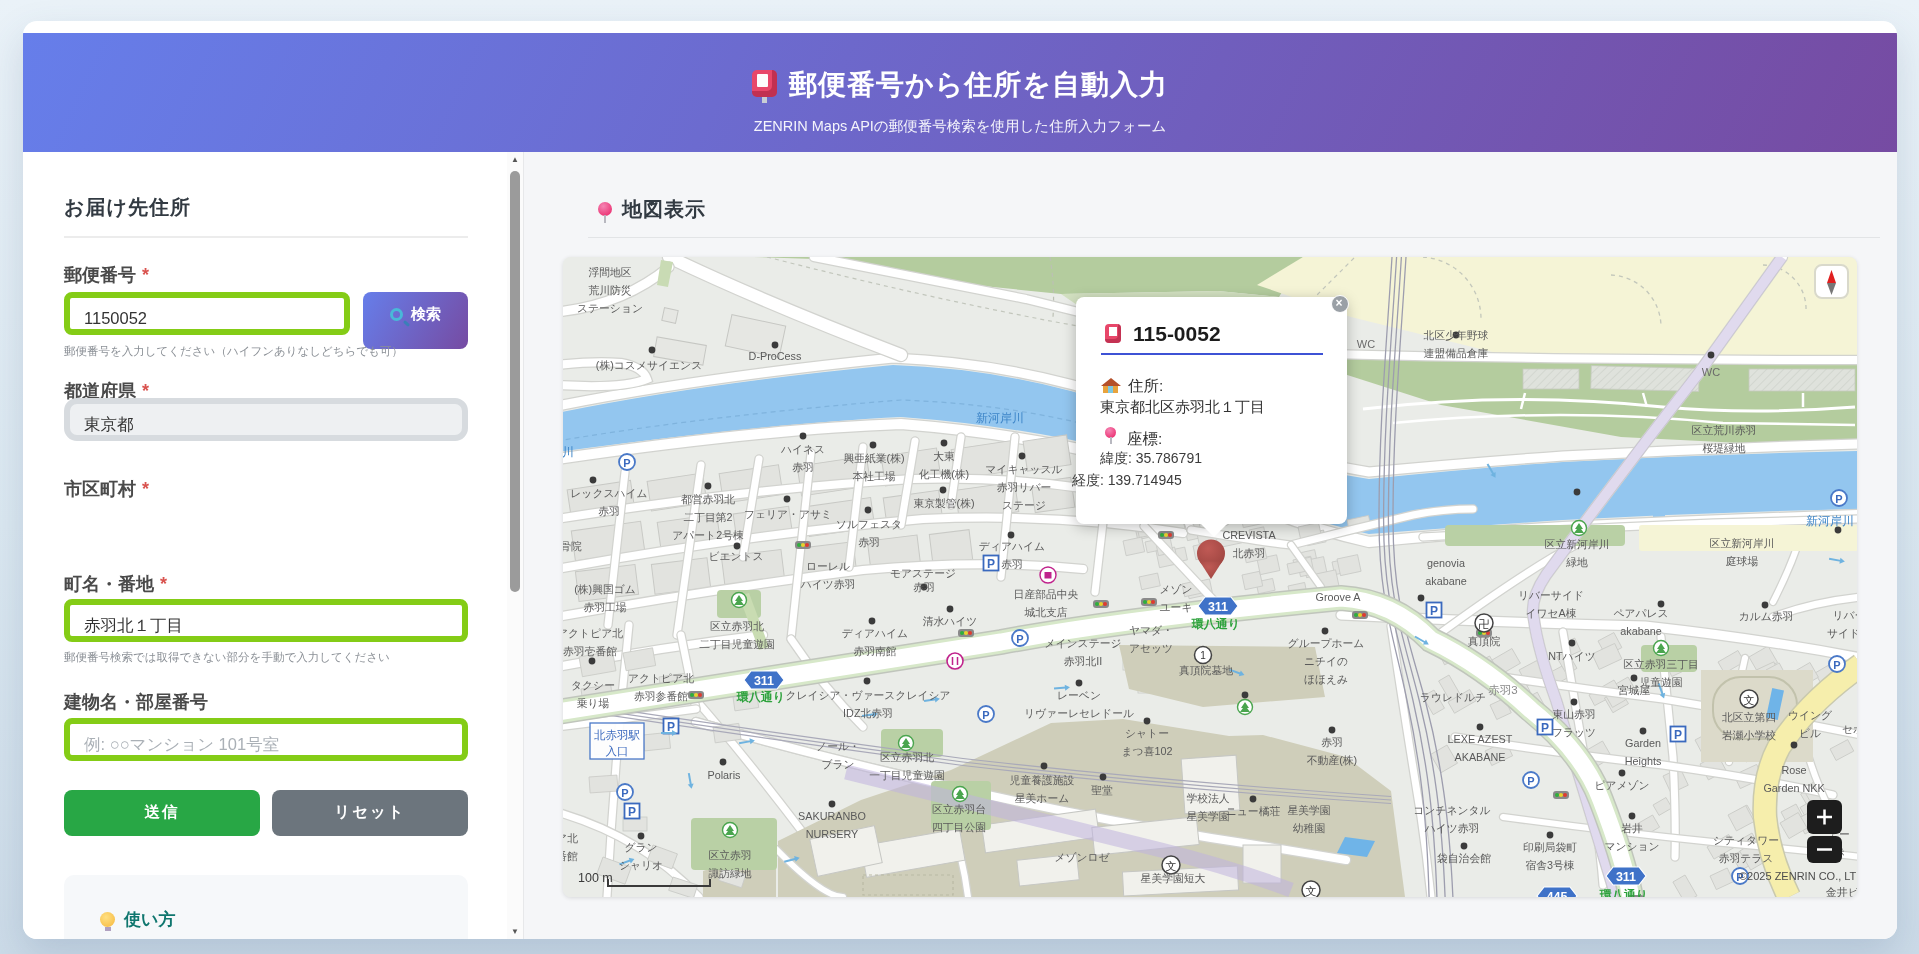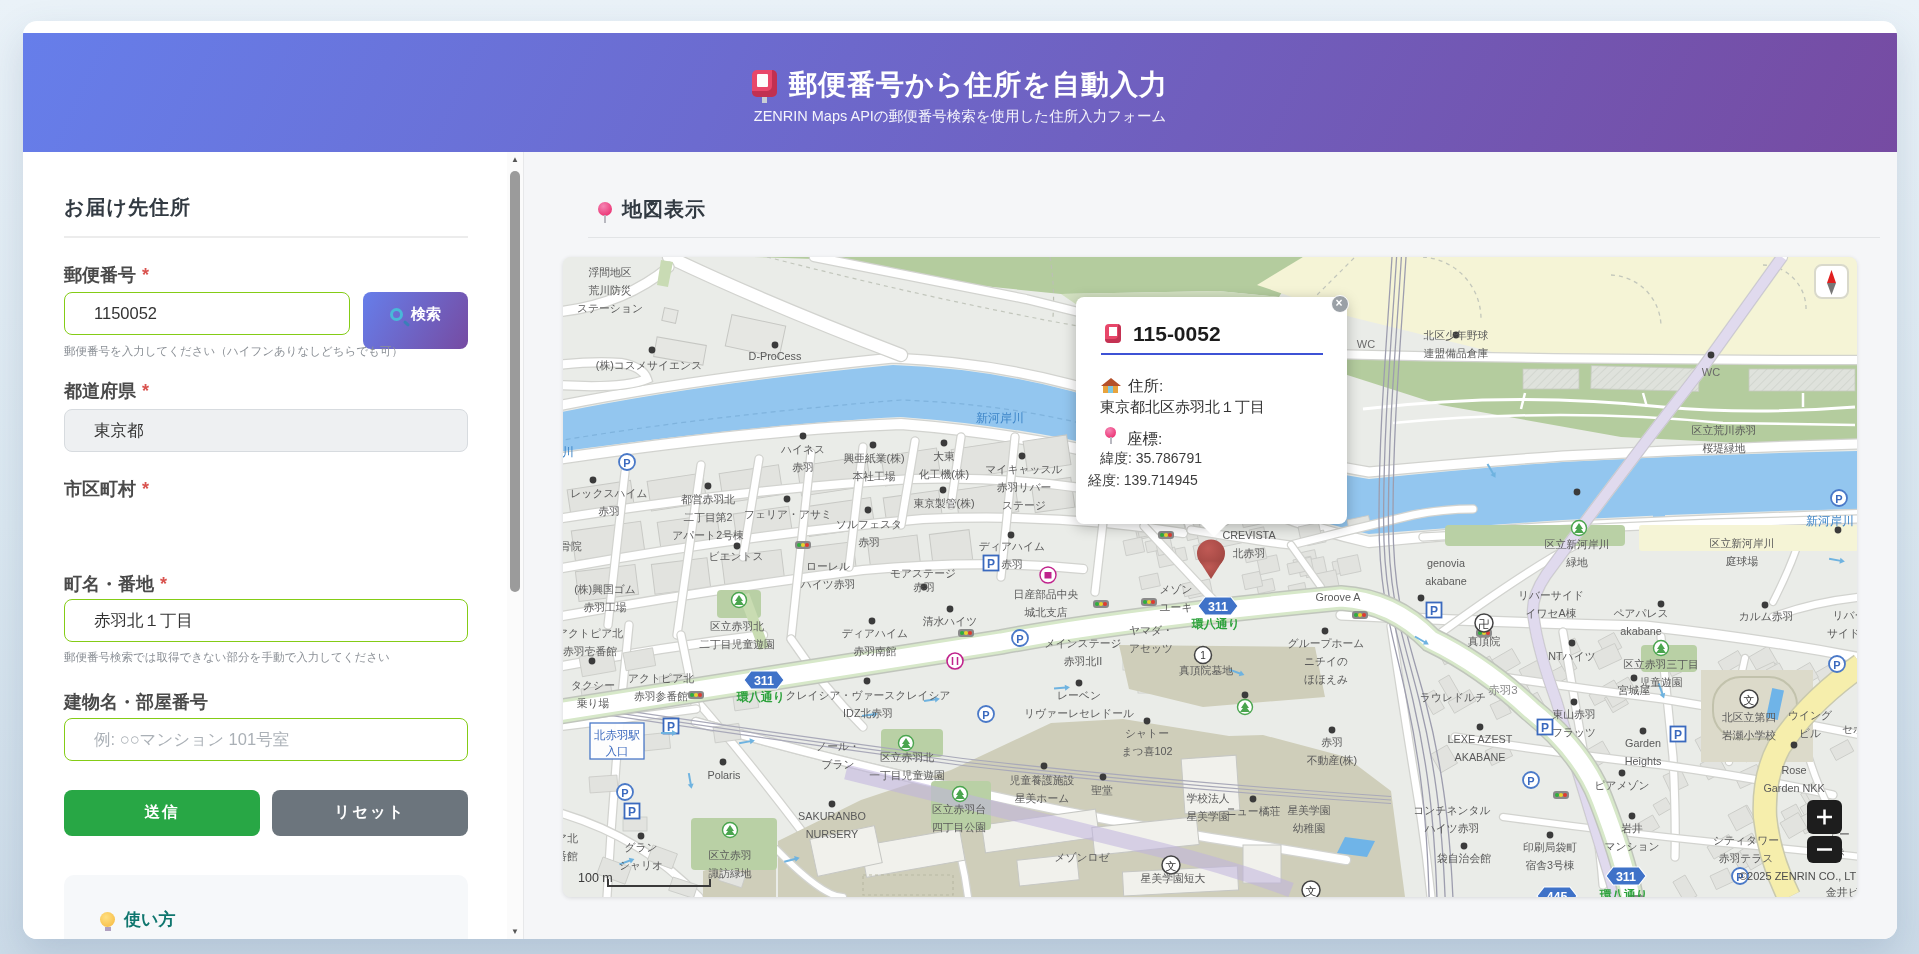--- a/index.html
+++ b/index.html
@@ -2,36 +2,36 @@
 <html lang="ja"><head>
 <meta charset="utf-8">
 <title>郵便番号から住所を自動入力</title>
 <style>
 *{margin:0;padding:0;box-sizing:border-box;}
 html,body{width:1919px;height:954px;overflow:hidden;}
 body{font-family:"Liberation Sans",sans-serif;background:linear-gradient(180deg,#eaf2f8 0%,#dbe8f1 55%,#ccdbe8 100%);}
 .card{position:absolute;left:23px;top:21px;width:1874px;height:918px;background:#fff;border-radius:14px;overflow:hidden;box-shadow:0 16px 38px rgba(60,90,130,.18);}
 .header{position:absolute;left:0;top:12px;width:100%;height:131px;background:linear-gradient(115deg,#667eea 0%,#764ba2 100%);color:#fff;text-align:center;}
 .header h1{font-size:28px;font-weight:bold;padding-top:33px;letter-spacing:1px;}
-.header p{font-size:14.5px;margin-top:3px;color:rgba(255,255,255,.93);}
+.header p{font-size:14.5px;margin-top:13px;color:rgba(255,255,255,.93);}
 .pbox{display:inline-block;width:25px;height:27px;background:#e8476a;border-radius:5px;position:relative;vertical-align:-3px;margin-right:12px;box-shadow:inset -5px -6px 0 rgba(160,30,60,.55);}
 .pbox:before{content:"";position:absolute;left:5px;top:4px;width:11px;height:13px;background:#fdfdfd;border-radius:1px;}
 .pbox:after{content:"";position:absolute;left:10px;bottom:-6px;width:5px;height:6px;background:#c8cdd4;}
 .left{position:absolute;left:0;top:131px;width:484px;height:787px;background:#fff;}
 .scrollbar{position:absolute;left:484px;top:131px;width:16px;height:787px;background:#fbfbfb;}
 .scrollbar .thumb{position:absolute;left:2.5px;top:19px;width:10px;height:421px;background:#9b9b9b;border-radius:5px;}
 .scrollbar .up,.scrollbar .dn{position:absolute;left:3px;width:10px;text-align:center;font-size:8px;color:#555;}
 .scrollbar .up{top:3px;}
 .scrollbar .dn{bottom:3px;}
 .right{position:absolute;left:500px;top:131px;width:1374px;height:887px;background:#f5f6f8;border-left:1px solid #e7e8ea;}
 h2.formtitle{position:absolute;left:41px;top:42px;font-size:20px;color:#323a42;letter-spacing:1px;}
 .formhr{position:absolute;left:41px;top:84px;width:404px;border-bottom:2px solid #ececec;}
 .flabel{position:absolute;left:41px;font-size:18px;font-weight:bold;color:#4a4a4a;}
 .flabel .req{color:#d9534f;margin-left:6px;}
-.finput{position:absolute;left:41px;width:404px;height:43px;border:1px solid #84cc16;border-radius:8px;background:#fff;font-size:16.5px;color:#333;line-height:41px;padding-left:29px;}
+.finput{position:absolute;left:41px;width:404px;height:43px;border:6px solid #84cc16;border-radius:8px;background:#fff;font-size:16.5px;color:#333;line-height:41px;padding-left:14px;}
 .finput.ro{background:#eef0f2;border-color:#d7dbdf;}
 .finput.short{width:286px;}
 .finput .ph{color:#aab0b6;}
 .fhelp{position:absolute;left:41px;font-size:11.5px;color:#8b9096;}
 .searchbtn{position:absolute;left:340px;width:105px;height:57px;border-radius:8px;background:linear-gradient(120deg,#667eea,#764ba2);color:#fff;font-size:15px;font-weight:bold;text-align:center;line-height:43px;}
 .mag{display:inline-block;width:13px;height:13px;border:3px solid #49b8d8;border-radius:50%;position:relative;vertical-align:-2px;margin-right:8px;}
 .mag:after{content:"";position:absolute;left:10px;top:11px;width:7px;height:3px;background:#3a7fb8;transform:rotate(42deg);border-radius:2px;}
 .btn{position:absolute;height:46px;border-radius:8px;color:#fff;font-size:15.5px;font-weight:bold;text-align:center;line-height:43px;letter-spacing:2px;}
 .btn.submit{left:41px;width:196px;background:#28a745;}
 .btn.reset{left:249px;width:196px;background:#6c757d;}
@@ -53,21 +53,21 @@
     <p>ZENRIN Maps APIの郵便番号検索を使用した住所入力フォーム</p>
   </div>
   <div class="left">
     <h2 class="formtitle">お届け先住所</h2>
     <div class="formhr"></div>
     <div class="flabel" style="top:111px;">郵便番号<span class="req">*</span></div>
     <div class="finput short" style="top:140px;">1150052</div>
     <div class="searchbtn" style="top:140px;"><span class="mag"></span>検索</div>
     <div class="fhelp" style="top:192px;">郵便番号を入力してください（ハイフンありなしどちらでも可）</div>
     <div class="flabel" style="top:227px;">都道府県<span class="req">*</span></div>
-    <div class="finput ro" style="top:257px;">東京都</div>
+    <div class="finput ro" style="top:246px;border-radius:13px;">東京都</div>
     <div class="flabel" style="top:325px;">市区町村<span class="req">*</span></div>
     <div class="flabel" style="top:420px;">町名・番地<span class="req">*</span></div>
     <div class="finput" style="top:447px;">赤羽北１丁目</div>
     <div class="fhelp" style="top:498px;">郵便番号検索では取得できない部分を手動で入力してください</div>
     <div class="flabel" style="top:538px;">建物名・部屋番号</div>
     <div class="finput" style="top:566px;"><span class="ph">例: ○○マンション 101号室</span></div>
     <div class="btn submit" style="top:638px;">送信</div>
     <div class="btn reset" style="top:638px;">リセット</div>
     <div class="usage">
         <div class="t"><span class="bulb"></span>使い方</div>
@@ -845,21 +845,21 @@
     </div>
 
     <div style="position:absolute;left:552px;top:145px;width:271px;height:227px;background:#fff;border-radius:8px;box-shadow:0 3px 14px rgba(0,0,0,.25);z-index:5;"></div>
     <div style="position:absolute;left:677px;top:372px;width:0;height:0;border-left:13px solid transparent;border-right:13px solid transparent;border-top:13px solid #fff;z-index:5;"></div>
     <div style="position:absolute;left:581px;top:170px;z-index:6;font-size:21px;font-weight:bold;color:#1c1c1c;"><span style="display:inline-block;width:16px;height:19px;background:#e8476a;border-radius:4px;position:relative;vertical-align:-2px;margin-right:12px;box-shadow:inset -3px -4px 0 rgba(160,30,60,.5);"><span style="position:absolute;left:3.5px;top:2.5px;width:8px;height:9px;background:#fff;"></span></span>115-0052</div>
     <div style="position:absolute;left:577px;top:201px;width:222px;border-bottom:2px solid #3d52d5;z-index:6;"></div>
     <div style="position:absolute;left:578px;top:224px;z-index:6;font-size:15.5px;color:#333;"><span style="display:inline-block;position:relative;width:18px;height:14px;margin-right:8px;vertical-align:-1px;"><span style="position:absolute;left:1px;top:6px;width:15px;height:9px;background:#e8a33d;"></span><span style="position:absolute;left:-1px;top:0;width:0;height:0;border-left:10px solid transparent;border-right:10px solid transparent;border-bottom:8px solid #b5502a;"></span><span style="position:absolute;left:6px;top:8px;width:5px;height:7px;background:#7ec8e3;"></span></span>住所:</div>
     <div style="position:absolute;left:576px;top:246px;z-index:6;font-size:15px;color:#333;">東京都北区赤羽北１丁目</div>
     <div style="position:absolute;left:580px;top:275px;z-index:6;font-size:15.5px;color:#333;"><span style="display:inline-block;position:relative;width:12px;height:17px;margin-right:11px;"><span style="position:absolute;left:1px;top:0;width:11px;height:11px;border-radius:50%;background:radial-gradient(circle at 38% 30%,#f585b4,#e91e63);"></span><span style="position:absolute;left:6px;top:10px;width:1.5px;height:7px;background:#b8b8c0;"></span></span>座標:</div>
     <div style="position:absolute;left:576px;top:298px;z-index:6;font-size:14px;color:#3c3c3c;">緯度: 35.786791</div>
-    <div style="position:absolute;left:564px;top:320px;z-index:6;font-size:14px;color:#3c3c3c;text-align:right;">経度: 139.714945</div>
+    <div style="position:absolute;left:548px;top:320px;z-index:6;font-size:14px;color:#3c3c3c;text-align:right;">経度: 139.714945</div>
     <div style="position:absolute;left:807px;top:143px;width:18px;height:18px;border-radius:50%;background:#9aa0a6;z-index:7;border:1.5px solid #fff;"></div>
     <div style="position:absolute;left:811.5px;top:143.5px;z-index:8;color:#fff;font-size:12px;font-weight:bold;">×</div>
     <svg style="position:absolute;left:669px;top:387px;z-index:4;" width="36" height="42" viewBox="0 0 36 42">
         <defs>
           <radialGradient id="png2" cx="0.4" cy="0.32" r="1">
             <stop offset="0" stop-color="#c05a55"></stop>
             <stop offset="1" stop-color="#933e3a"></stop>
           </radialGradient>
         </defs>
         <circle cx="18" cy="14.5" r="14" fill="url(#png2)"></circle>

